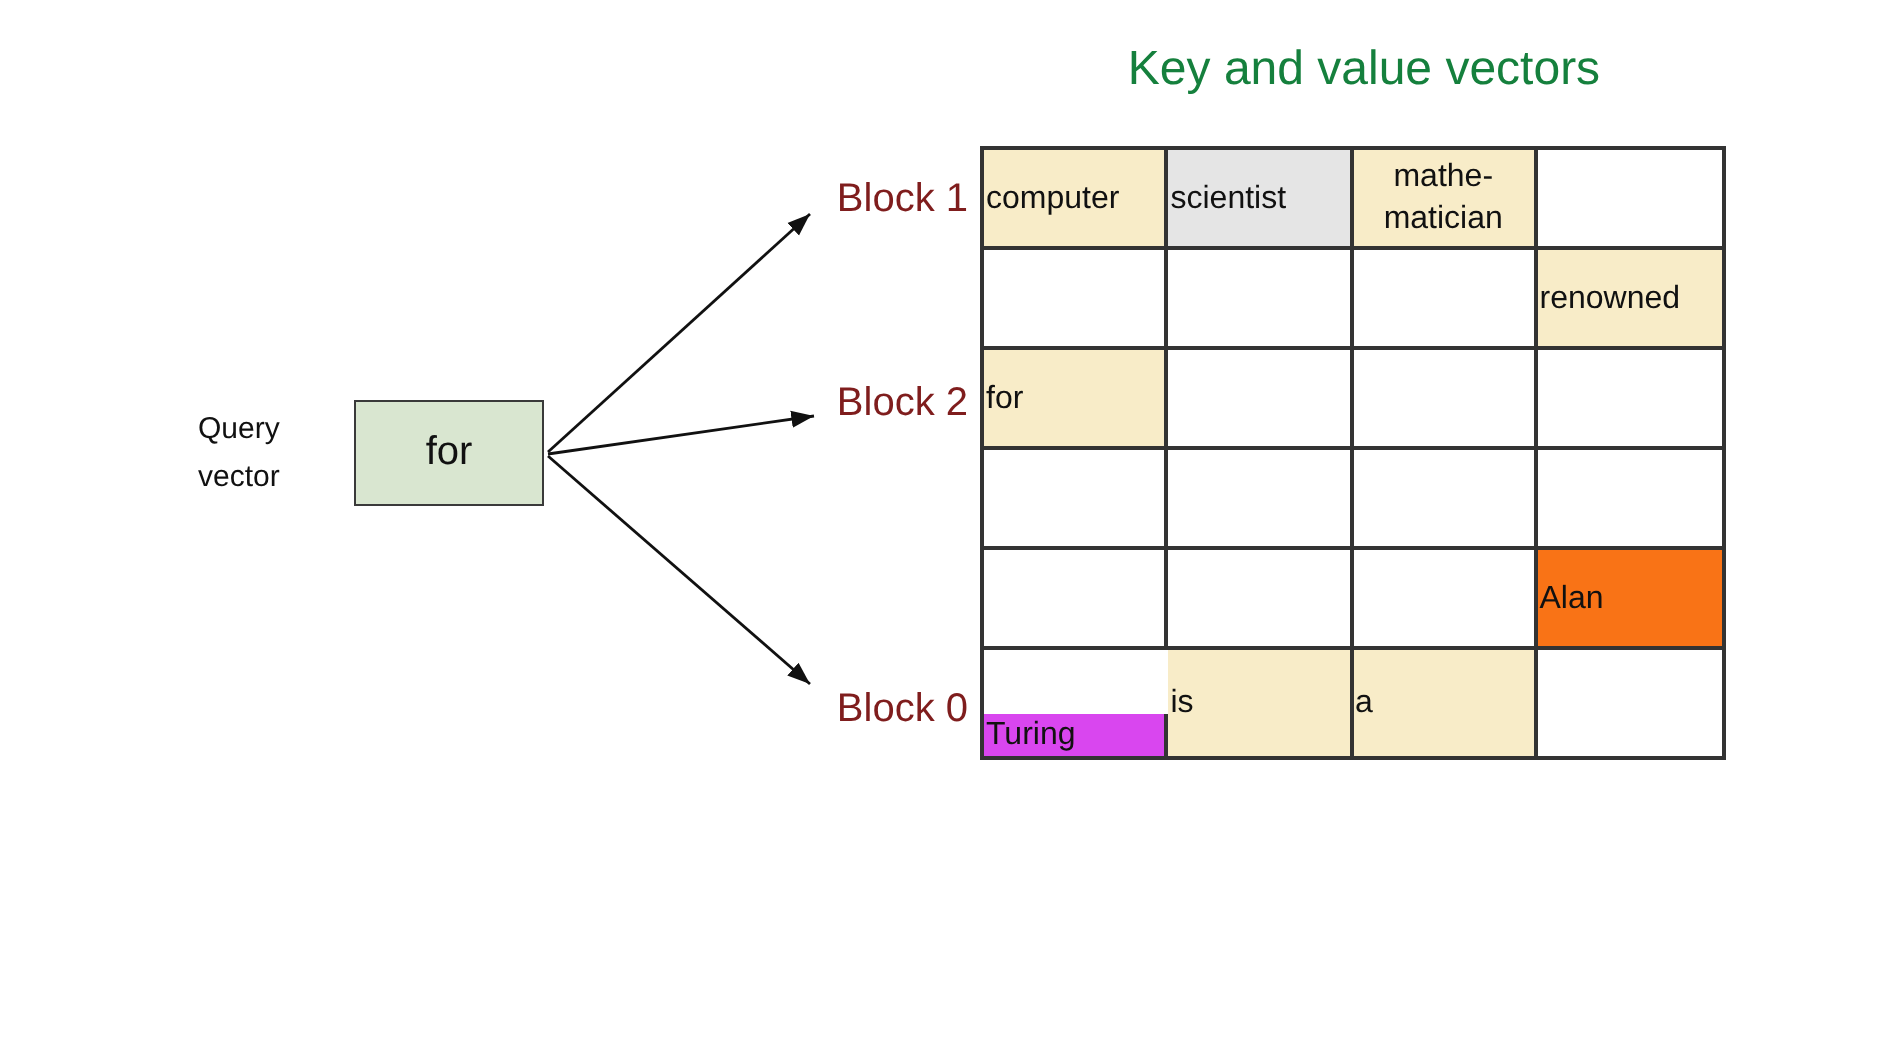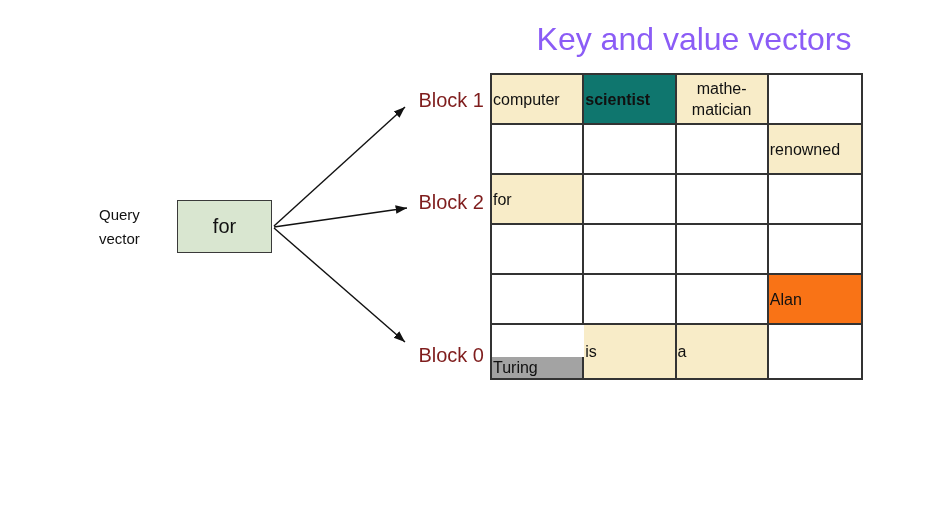--- a/index.html
+++ b/index.html
@@ -11,26 +11,26 @@
     position: relative;
     width: 952px;
     height: 531px;
     background: #ffffff;
     font-family: "Liberation Sans", sans-serif;
     color: #1a1a1a;
     overflow: hidden;
   }
   #diagram-title {
     position: absolute;
-    left: 508px;
+    left: 496px;
     top: 21px;
     width: 372px;
     text-align: center;
-    font-size: 32px;
-    color: #8b5cf6;
+    font-size: 24px;
+    color: #15803d;
     white-space: nowrap;
   }
   
   #kv-table {
     position: absolute;
     left: 490px;
     top: 73px;
     width: 373px;
     height: 307px;
     border: 2px solid #333333;
@@ -136,21 +136,21 @@
   </div>
 
   <div id="block-label-1" class="block-label">Block 1</div>
   <div id="block-label-2" class="block-label">Block 2</div>
   <div id="block-label-0" class="block-label">Block 0</div>
 
   <div id="kv-table">
     <div class="cell" style="background: rgb(248, 236, 200);">
         <span>computer</span>
       </div>
-    <div class="cell" style="background: #0f766e; font-weight: bold;">
+    <div class="cell" style="background: #e5e5e5;">
         <span>scientist</span>
       </div>
     <div class="cell" style="background: rgb(248, 236, 200);">
         <span>mathe-matician</span>
       </div>
     <div class="cell">
         <span></span>
       </div>
     <div class="cell">
         <span></span>
@@ -193,21 +193,21 @@
       </div>
     <div class="cell">
         <span></span>
       </div>
     <div class="cell">
         <span></span>
       </div>
     <div class="cell" style="background: #f97316;">
         <span>Alan</span>
       </div>
-    <div class="cell" style="background: #a3a3a3; margin-top: 32px;">
+    <div class="cell" style="background: #d946ef; margin-top: 32px;">
         <span>Turing</span>
       </div>
     <div class="cell" style="background: rgb(248, 236, 200);">
         <span>is</span>
       </div>
     <div class="cell" style="background: rgb(248, 236, 200);">
         <span>a</span>
       </div>
   </div>
 

